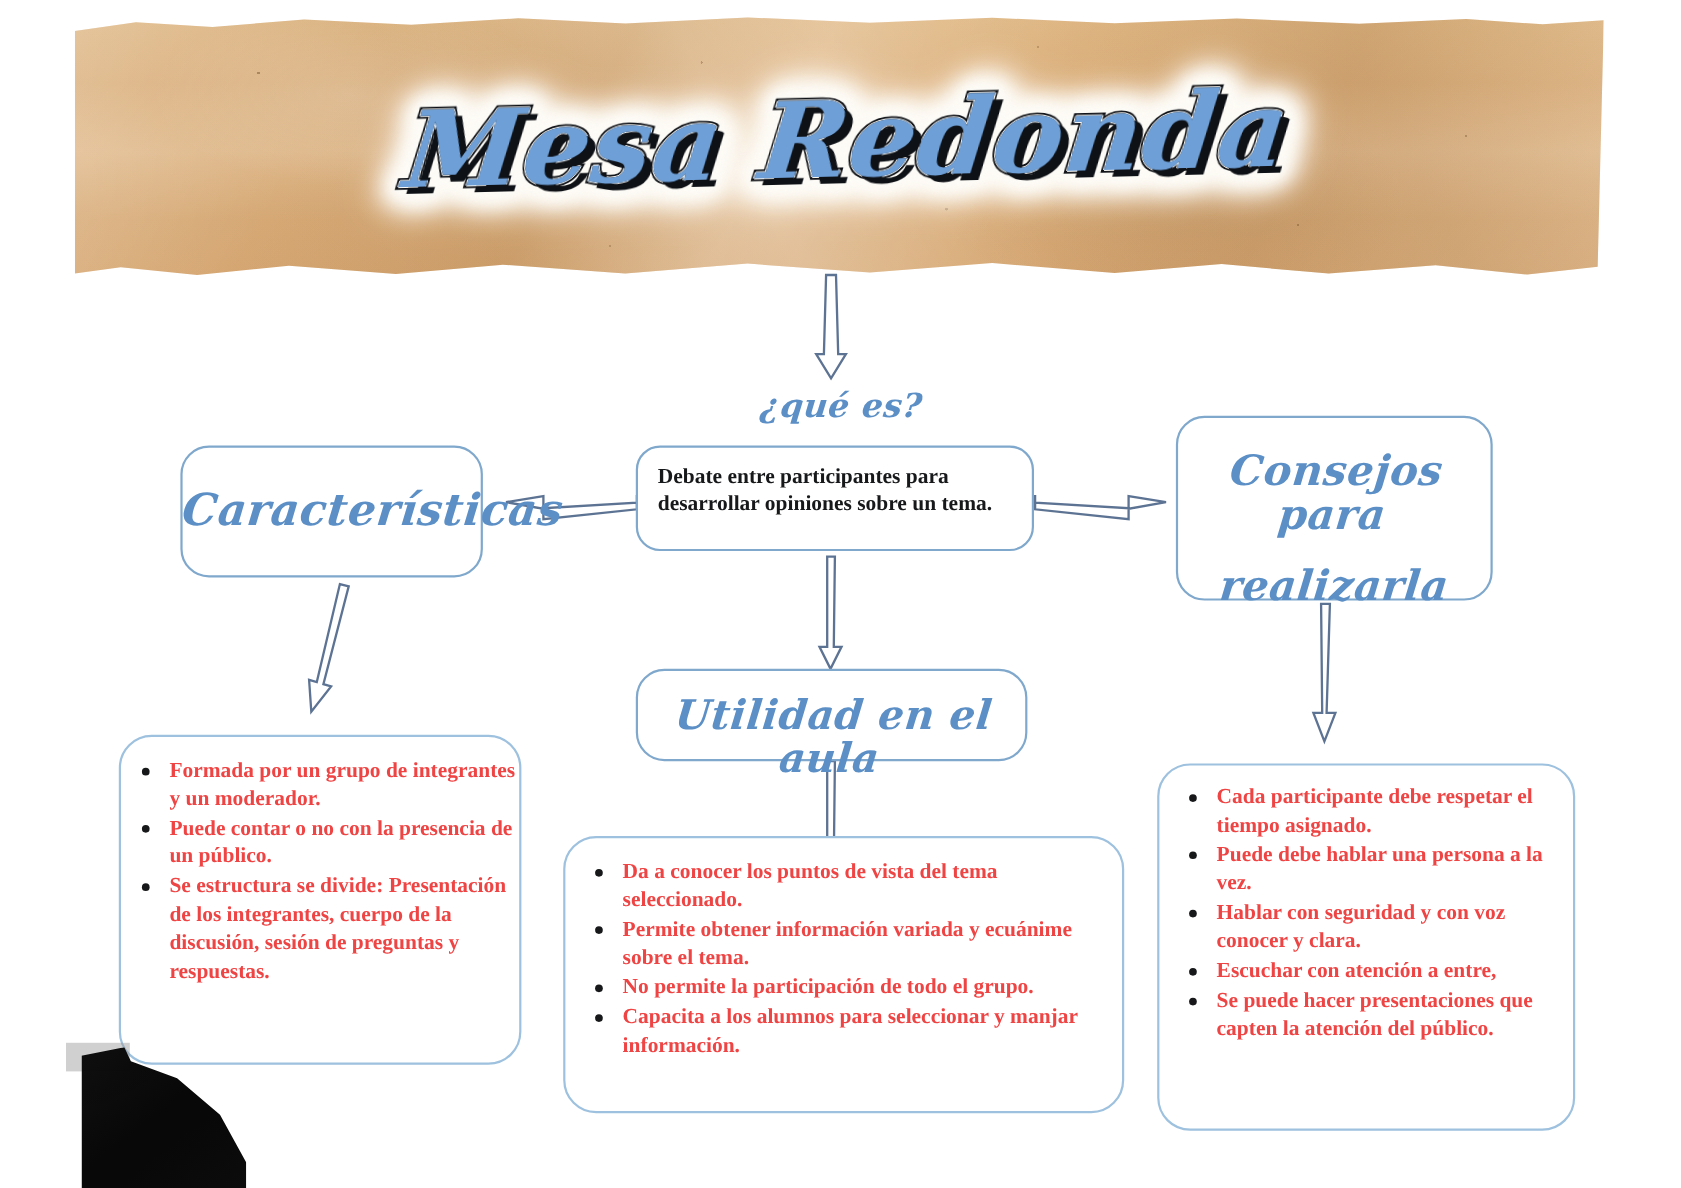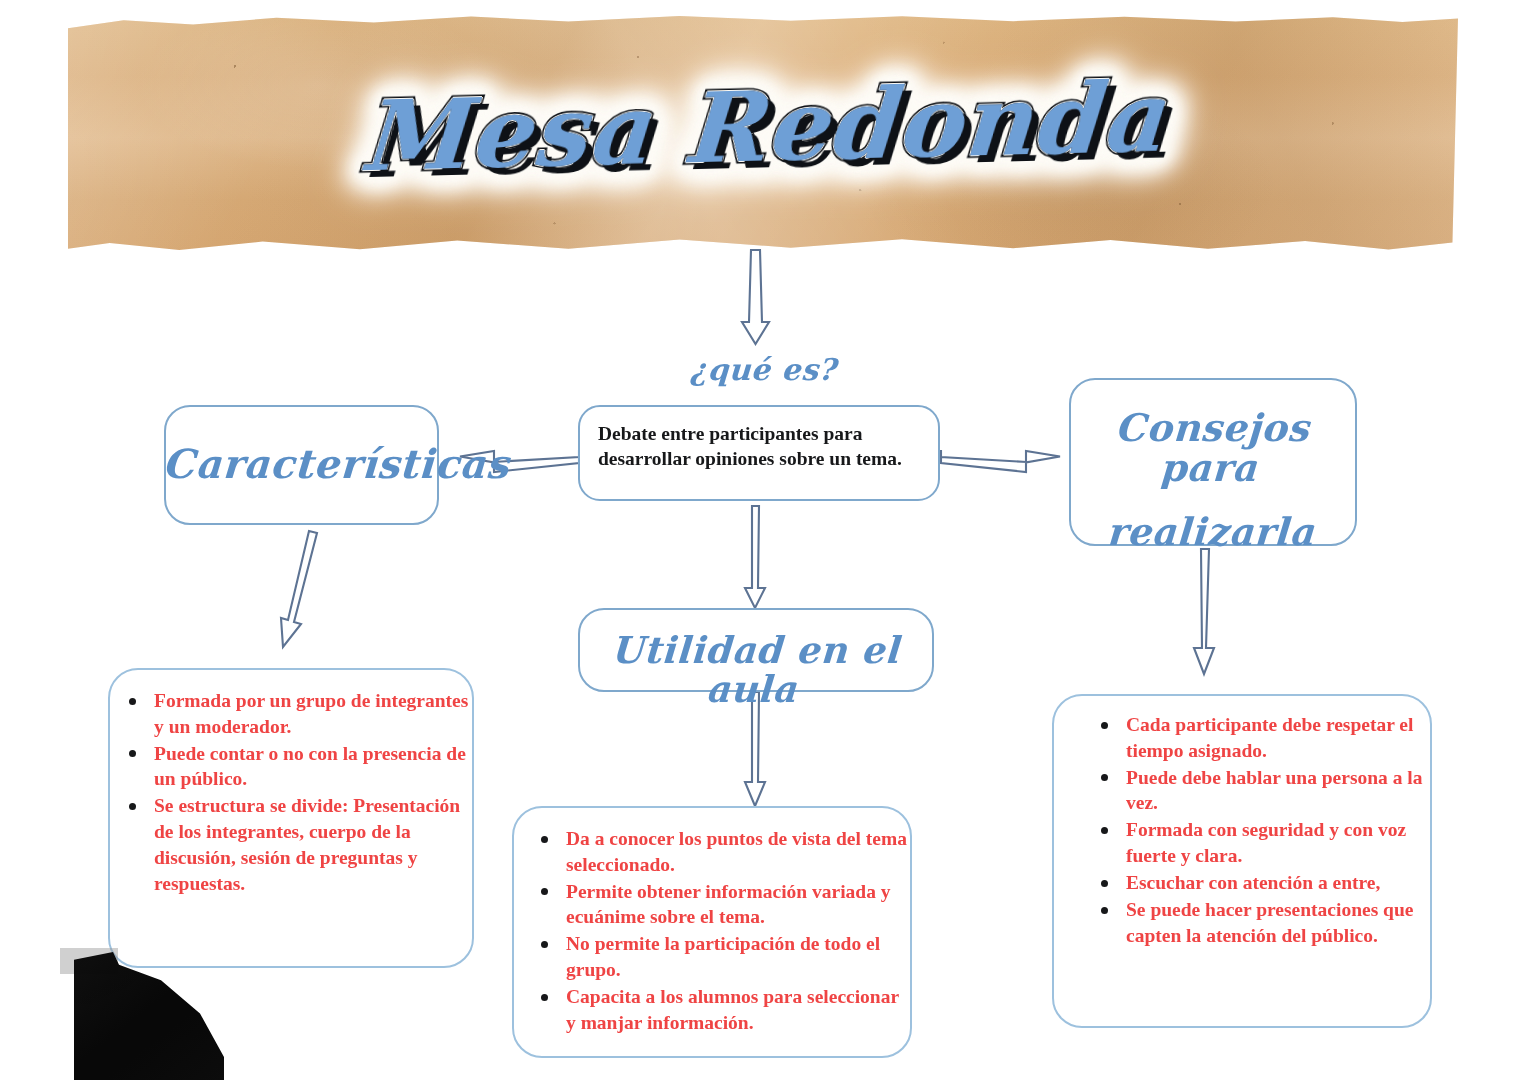--- a/index.html
+++ b/index.html
@@ -178,39 +178,39 @@
       <li>Formada por un grupo de integrantes y un moderador.</li>
       <li>Puede contar o no con la presencia de un público.</li>
       <li>Se estructura se divide: Presentación de los integrantes, cuerpo de la discusión, sesión de preguntas y respuestas.</li>
     </ul>
   </div>
 
   <div class="node" style="left:578px;top:608px;width:356px;height:84px;">
     <div class="script-label" style="font-size:37px;margin-top:21px;">Utilidad en el aula</div>
   </div>
 
-  <div class="node soft" style="left:512px;top:806px;width:400px;height:252px;border-radius:30px;">
+  <div class="node soft" style="left:512px;top:760px;width:510px;height:252px;border-radius:30px;">
     <ul class="bullets" style="padding-top:18px;padding-left:52px;">
       <li>Da a conocer los puntos de vista del tema seleccionado.</li>
       <li>Permite obtener información variada y ecuánime sobre el tema.</li>
       <li>No permite la participación de todo el grupo.</li>
       <li>Capacita a los alumnos para seleccionar y manjar información.</li>
     </ul>
   </div>
 
   <div class="node" style="left:1069px;top:378px;width:288px;height:168px;">
     <div class="script-label" style="font-size:38px;margin-top:28px;">Consejos para</div>
     <div class="script-label" style="font-size:38px;margin-top:24px;">realizarla</div>
   </div>
 
   <div class="node soft" style="left:1052px;top:694px;width:380px;height:334px;border-radius:30px;">
-    <ul class="bullets" style="padding-top:16px;padding-left:72px;">
+    <ul class="bullets" style="padding-top:16px;padding-left:52px;">
       <li>Cada participante debe respetar el tiempo asignado.</li>
       <li>Puede debe hablar una persona a la vez.</li>
-      <li>Formada con seguridad y con voz fuerte y clara.</li>
+      <li>Hablar con seguridad y con voz conocer y clara.</li>
       <li>Escuchar con atención a entre,</li>
       <li>Se puede hacer presentaciones que capten la atención del público.</li>
     </ul>
   </div>
 
   <div class="smudge-grey"></div>
   <div class="smudge"></div>
 
 </div>
 

